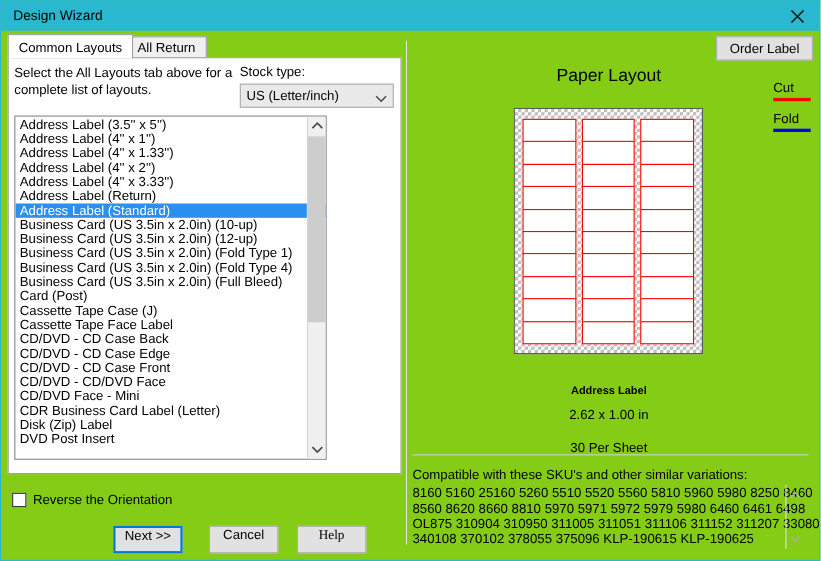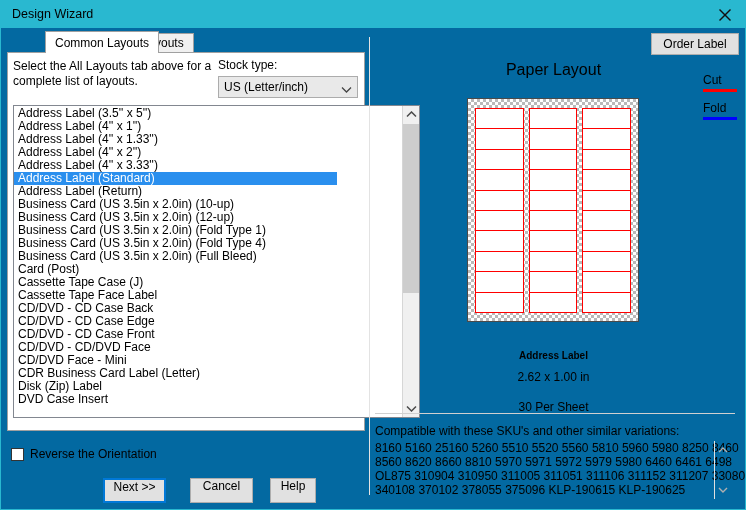--- a/index.html
+++ b/index.html
@@ -8,21 +8,21 @@
     background: #ffffff;
   }
   body {
     font-family: "Liberation Sans", sans-serif;
   }
   #app {
     position: relative;
     width: 746px;
     height: 510px;
     overflow: hidden;
-    background: #0369a1;
+    background: #84cc16;
     box-sizing: border-box;
     border: 1px solid #29b8d0;
     font-size: 12px;
     color: #000000;
   }
 
   
   .titlebar {
     position: absolute;
     left: 0; top: 0;
@@ -133,21 +133,21 @@
     position: absolute;
     right: 5px;
     top: 6px;
   }
 
   
   .listbox {
     position: absolute;
     left: 12px;
     top: 104px;
-    width: 407px;
+    width: 284px;
     height: 313px;
     box-sizing: border-box;
     background: #ffffff;
     border: 1px solid #828790;
     overflow: hidden;
     padding-left: 13px;
   }
   .list-items {
     position: absolute;
     left: 0; top: 0;
@@ -234,21 +234,21 @@
     font-size: 12px;
     cursor: pointer;
     white-space: nowrap;
   }
   .btn.primary {
     border: 2px solid #0078d7;
     background: #e1e1e1;
   }
   #btn-next  { left: 102px; top: 477px; width: 63px; }
   #btn-cancel{ left: 189px; top: 477px; width: 63px; }
-  #btn-help  { left: 269px; top: 477px; width: 46px; }
+  #btn-help  { left: 269px; top: 477px; width: 63px; font-family: Liberation Serif, serif; }
 
   
   .divider-v {
     position: absolute;
     left: 368px;
     top: 36px;
     width: 1px;
     height: 458px;
     background: #e3e3e3;
   }
@@ -420,25 +420,25 @@
     <div class="title-text">Design Wizard</div>
     <div class="close-btn">
       <svg width="14" height="14" viewBox="0 0 14 14" aria-hidden="true">
         <line x1="1.5" y1="1.5" x2="12.5" y2="12.5" stroke="#111" stroke-width="1.4"></line>
         <line x1="12.5" y1="1.5" x2="1.5" y2="12.5" stroke="#111" stroke-width="1.4"></line>
       </svg>
     </div>
   </div>
 
   <div class="tabstrip">
-    <div class="tab active" id="tab0" style="left:0px;margin-left:38px;">
+    <div class="tab active" id="tab0" style="left:0px;">
       <span>Common Layouts</span>
     </div>
     <div class="tab" id="tab1" style="left:108px;">
-      <span>All Layouts</span>
+      <span>All Return</span>
     </div>
   </div>
 
   <div class="tabpanel"></div>
 
   <div class="panel-hint">Select the All Layouts tab above for a complete list of layouts.</div>
 
   <div class="stock-label">Stock type:</div>
   <div class="stock-combo">
     <span class="val">US (Letter/inch)</span>
@@ -449,38 +449,38 @@
     </span>
   </div>
 
   <div class="listbox">
     <div class="list-items" id="list-items">
         <div class="list-item">Address Label (3.5'' x 5'')</div>
         <div class="list-item">Address Label (4'' x 1'')</div>
         <div class="list-item">Address Label (4'' x 1.33'')</div>
         <div class="list-item">Address Label (4'' x 2'')</div>
         <div class="list-item">Address Label (4'' x 3.33'')</div>
+        <div class="list-item">Address Label (Return)</div>
         <div class="list-item selected">Address Label (Standard)</div>
-        <div class="list-item">Address Label (Return)</div>
         <div class="list-item">Business Card (US 3.5in x 2.0in) (10-up)</div>
         <div class="list-item">Business Card (US 3.5in x 2.0in) (12-up)</div>
         <div class="list-item">Business Card (US 3.5in x 2.0in) (Fold Type 1)</div>
         <div class="list-item">Business Card (US 3.5in x 2.0in) (Fold Type 4)</div>
         <div class="list-item">Business Card (US 3.5in x 2.0in) (Full Bleed)</div>
         <div class="list-item">Card (Post)</div>
         <div class="list-item">Cassette Tape Case (J)</div>
         <div class="list-item">Cassette Tape Face Label</div>
         <div class="list-item">CD/DVD - CD Case Back</div>
         <div class="list-item">CD/DVD - CD Case Edge</div>
         <div class="list-item">CD/DVD - CD Case Front</div>
         <div class="list-item">CD/DVD - CD/DVD Face</div>
         <div class="list-item">CD/DVD Face - Mini</div>
         <div class="list-item">CDR Business Card Label (Letter)</div>
         <div class="list-item">Disk (Zip) Label</div>
-        <div class="list-item">DVD Case Insert</div>
+        <div class="list-item">DVD Post Insert</div>
       </div>
     <div class="lb-scroll">
       <div class="lb-arrow up">
         <svg width="11" height="7" viewBox="0 0 11 7" aria-hidden="true">
           <polyline points="1,5.5 5.5,1 10,5.5" fill="none" stroke="#4a4a4a" stroke-width="1.5"></polyline>
         </svg>
       </div>
       <div class="lb-thumb"></div>
       <div class="lb-arrow down">
         <svg width="11" height="7" viewBox="0 0 11 7" aria-hidden="true">

